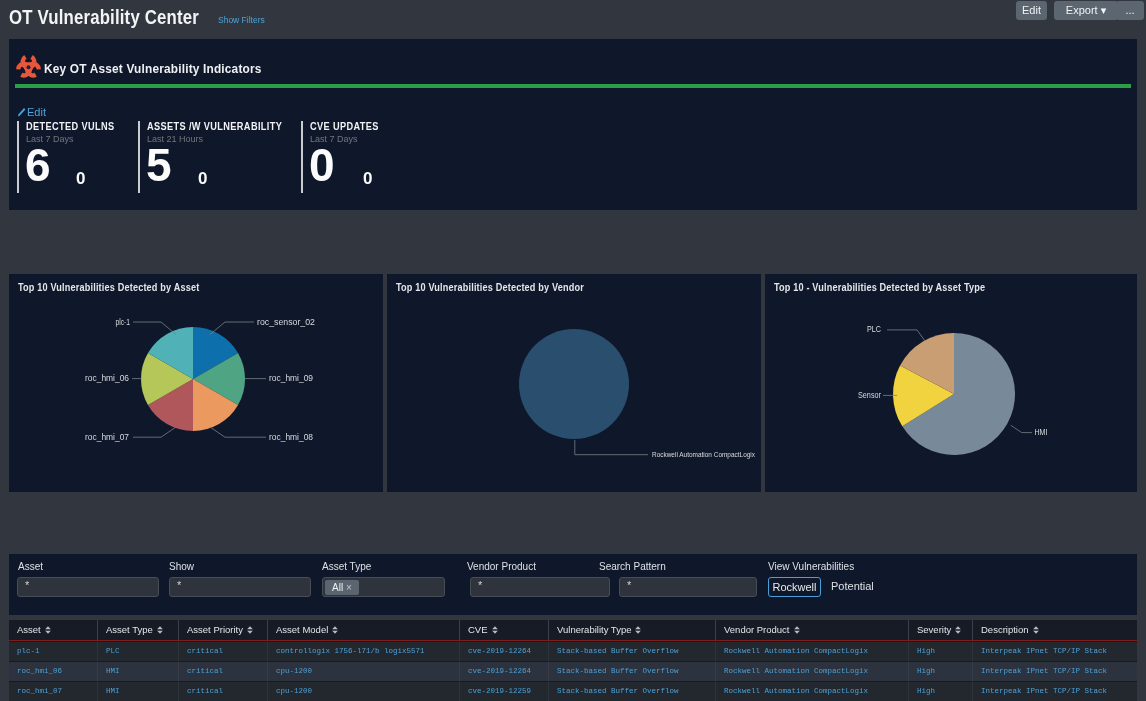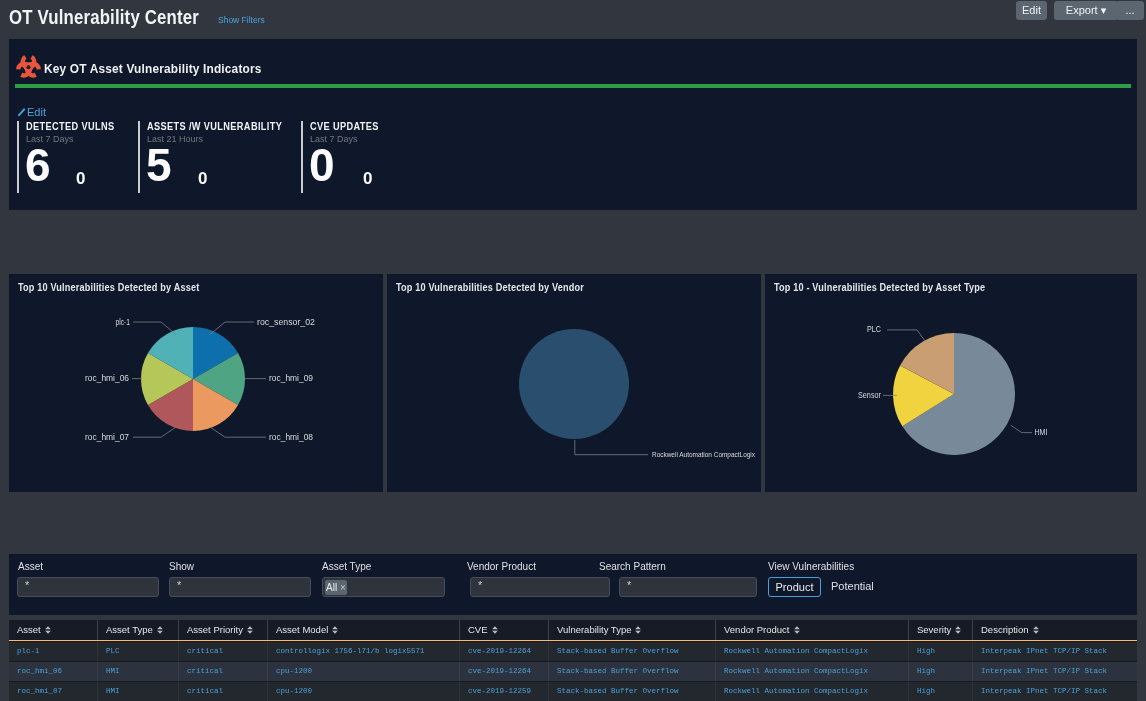--- a/index.html
+++ b/index.html
@@ -129,32 +129,32 @@
 <div class="flabel" style="left:467px">Vendor Product</div>
 <div class="flabel" style="left:599px">Search Pattern</div>
 <div class="flabel" style="left:768px">View Vulnerabilities</div>
 <div class="finput" style="left:17px;width:142px">
       <span class="st">*</span>
     </div>
 <div class="finput" style="left:169px;width:142px">
       <span class="st">*</span>
     </div>
 <div class="finput" style="left:322px;width:123px">
-  <div class="abs" style="left:2px;top:2px;height:15px;background:#5a6570;border-radius:2px;color:#eef0f2;font-size:10px;line-height:15px;padding:0 1px">All <span style="color:#c3c8cd">×</span></div>
+  <div class="abs" style="left:2px;top:2px;height:15px;background:#5a6570;border-radius:2px;color:#eef0f2;font-size:10px;line-height:15px;padding:0 7px">All <span style="color:#c3c8cd">×</span></div>
 </div>
 <div class="finput" style="left:470px;width:140px">
       <span class="st">*</span>
     </div>
 <div class="finput" style="left:619px;width:138px">
       <span class="st">*</span>
     </div>
-<div class="abs" style="left:768px;top:577px;width:53px;height:20px;border:1px solid #4a9fd8;border-radius:3px;color:#e8eaec;font-size:11px;text-align:center;line-height:18px">Product</div>
+<div class="abs" style="left:768px;top:577px;width:53px;height:20px;border:1px solid #4a9fd8;border-radius:3px;color:#e8eaec;font-size:11px;text-align:center;line-height:18px">Rockwell</div>
 <div class="abs" style="left:831px;top:580px;font-size:11px;color:#dde0e4">Potential</div>
 
-<div class="abs" style="left:9px;top:620px;width:1128px;height:81px;background:#fdba74">
+<div class="abs" style="left:9px;top:620px;width:1128px;height:81px;background:#7f1d1d">
   <div class="row" style="top:0;background:#161b25">
     <span class="th" style="width:89px">Asset<svg class="sa" width="6" height="8" viewBox="0 0 7 9">
             <path d="M3.5 0L6.8 3.6H.2Z" fill="#b7bdc5"></path>
             <path d="M3.5 9L.2 5.4H6.8Z" fill="#b7bdc5"></path>
           </svg></span><span class="th" style="width:81px">Asset Type<svg class="sa" width="6" height="8" viewBox="0 0 7 9">
             <path d="M3.5 0L6.8 3.6H.2Z" fill="#b7bdc5"></path>
             <path d="M3.5 9L.2 5.4H6.8Z" fill="#b7bdc5"></path>
           </svg></span><span class="th" style="width:89px">Asset Priority<svg class="sa" width="6" height="8" viewBox="0 0 7 9">
             <path d="M3.5 0L6.8 3.6H.2Z" fill="#b7bdc5"></path>
             <path d="M3.5 9L.2 5.4H6.8Z" fill="#b7bdc5"></path>

